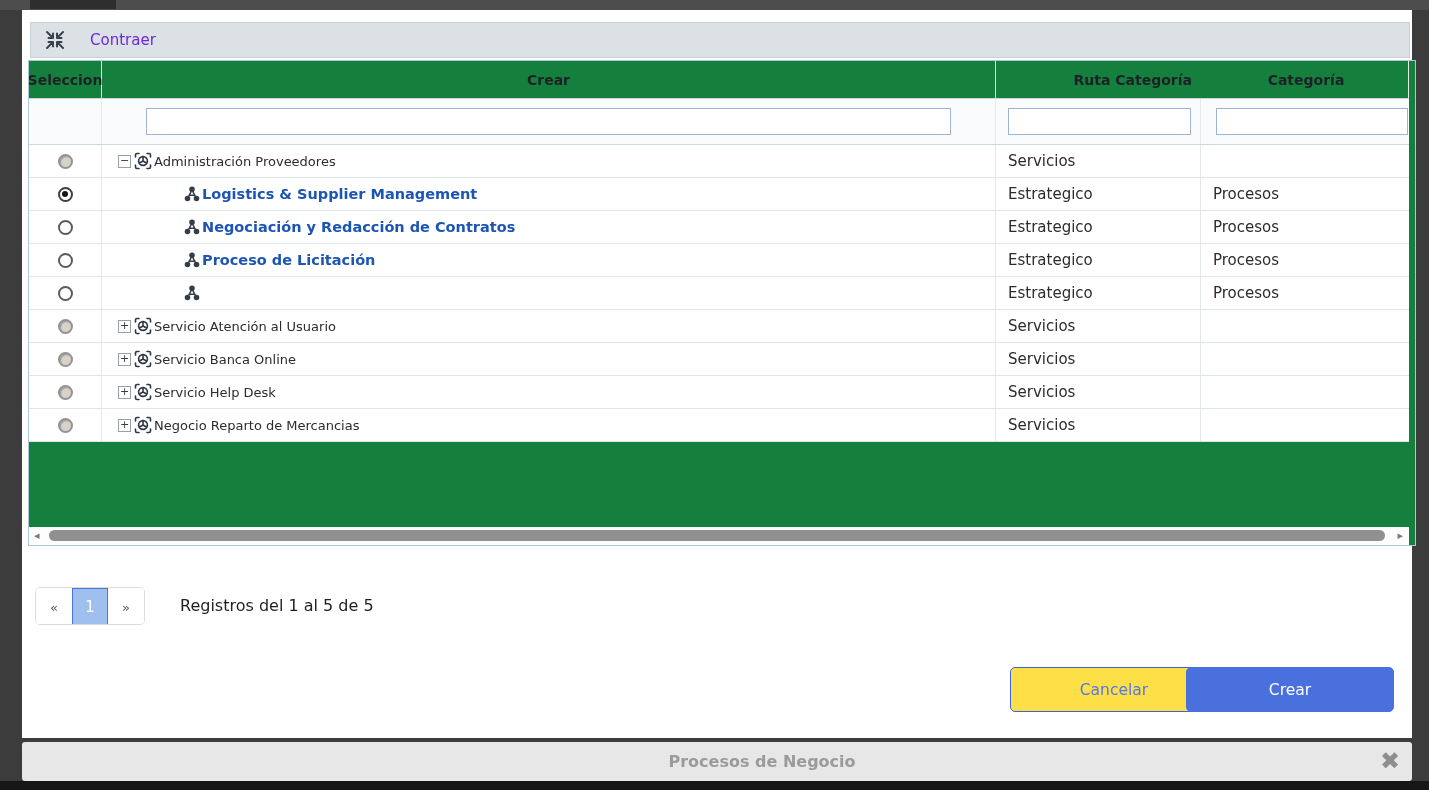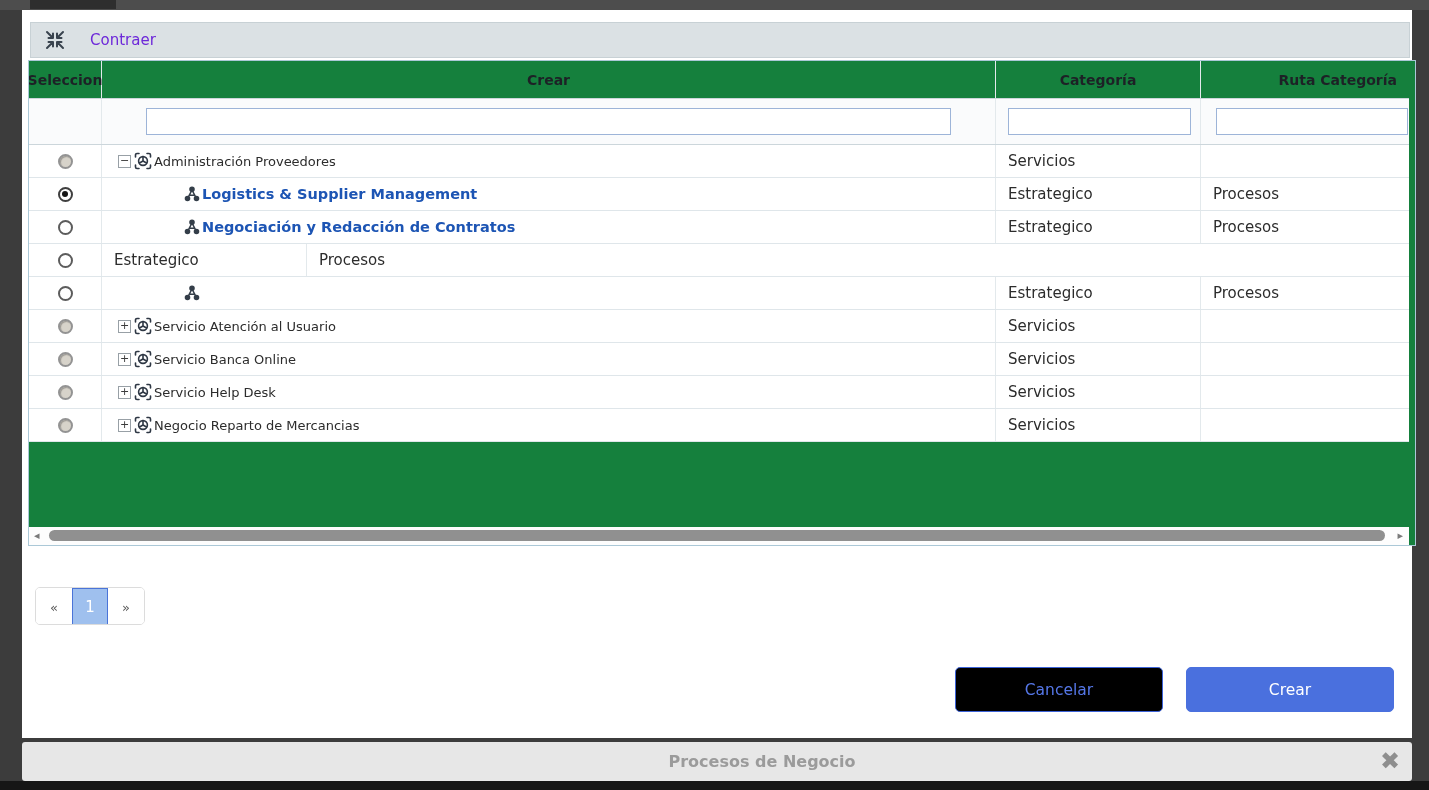--- a/index.html
+++ b/index.html
@@ -69,21 +69,21 @@
   .pbtn { width:36px; height:38px; display:flex; align-items:center; justify-content:center;
           font-size:13px; color:#5a5a5a; background:#fff; cursor:pointer; }
   .pcur { width:36px; height:38px; display:flex; align-items:center; justify-content:center;
           font-size:15px; color:#fff; background:#9fc0ee; border:1px solid #4a74d8; }
   .psum { position:absolute; left:158px; top:577px; height:38px; line-height:38px;
           font-size:16px; color:#1f1f1f; }
 
   .btn { position:absolute; top:657px; width:208px; height:45px; border-radius:5px;
          font-size:15.5px; display:flex; align-items:center; justify-content:center; cursor:pointer;
          font-family:inherit; }
-  .btn-cancel { left:933px; background:#000000; border:1px solid #3d63d8; color:#5577e8; }
+  .btn-cancel { left:988px; background:#fde047; border:1px solid #3d63d8; color:#5577e8; }
   .btn-create { left:1164px; background:#4a70de; border:1px solid #4a70de; color:#ffffff; }
 
   .footerbar { position:absolute; left:22px; top:742px; width:1390px; height:39px;
                background:#e7e7e7; border-radius:3px; }
   .footerbar .ftitle { width:100%; text-align:center; line-height:39px; font-weight:bold;
                        font-size:16px; color:#9b9b9b;margin-left:45px; }
   .footerbar .fclose { position:absolute; right:12px; top:0; line-height:39px; font-size:24px;
                        font-weight:bold; color:#8e8e8e; cursor:pointer; }
 
   svg { display:block; }
@@ -108,22 +108,22 @@
       </svg>
     </span>
     <span class="lbl">Contraer</span>
   </div>
 
   <div class="tablebox">
 
     <div class="trow hdr">
       <div class="cell c-sel">Seleccion</div>
       <div class="cell c-nom">Crear</div>
+      <div class="cell c-ruta">Ruta Categoría</div>
       <div class="cell c-cat">Categoría</div>
-      <div class="cell c-ruta">Ruta Categoría</div>
     </div>
 
     <div class="trow filter">
       <div class="cell c-sel"></div>
       <div class="cell c-nom">
           <input class="fi-nom" type="text" style="">
         </div>
       <div class="cell c-cat">
           <input class="fi-cat" type="text" style="">
         </div>
@@ -198,40 +198,54 @@
         <span class="childlbl">Negociación y Redacción de Contratos</span>
       </div>
       <div class="cell c-cat">Estrategico</div>
       <div class="cell c-ruta">Procesos</div>
     </div>
 
     <div class="trow drow">
       <div class="cell c-sel">
           <span class="radio r-off"></span>
         </div>
-      <div class="cell c-cat">Estrategico</div>
-      <div class="cell c-ruta">Procesos</div>
-    </div>
-
-    <div class="trow drow">
-      <div class="cell c-sel">
-          <span class="radio r-off"></span>
-        </div>
       <div class="cell c-nom">
         <span class="ind-c"></span>
         <span class="icw">
           <svg width="16" height="16" viewBox="0 0 16 16">
             <g stroke="#343e49" stroke-width="1.6" fill="#343e49" stroke-linejoin="round">
               <path d="M8 4 L3.8 12 M8 4 L12.2 12 M5 9.2 H11" fill="none"></path>
               <circle cx="8" cy="3.2" r="2"></circle>
                 <circle cx="3.5" cy="12.5" r="2"></circle>
                 <circle cx="12.5" cy="12.5" r="2"></circle>
             </g>
           </svg>
         </span>
+        <span class="childlbl">Proceso de Licitación</span>
+      </div>
+      <div class="cell c-cat">Estrategico</div>
+      <div class="cell c-ruta">Procesos</div>
+    </div>
+
+    <div class="trow drow">
+      <div class="cell c-sel">
+          <span class="radio r-off"></span>
+        </div>
+      <div class="cell c-nom">
+        <span class="ind-c"></span>
+        <span class="icw">
+          <svg width="16" height="16" viewBox="0 0 16 16">
+            <g stroke="#343e49" stroke-width="1.6" fill="#343e49" stroke-linejoin="round">
+              <path d="M8 4 L3.8 12 M8 4 L12.2 12 M5 9.2 H11" fill="none"></path>
+              <circle cx="8" cy="3.2" r="2"></circle>
+                <circle cx="3.5" cy="12.5" r="2"></circle>
+                <circle cx="12.5" cy="12.5" r="2"></circle>
+            </g>
+          </svg>
+        </span>
       </div>
       <div class="cell c-cat">Estrategico</div>
       <div class="cell c-ruta">Procesos</div>
     </div>
 
     <div class="trow drow">
       <div class="cell c-sel">
           <span class="radio r-dis"></span>
         </div>
       <div class="cell c-nom">
@@ -335,20 +349,21 @@
       <div class="hs-thumb"></div>
       <span class="hs-right">▸</span>
     </div>
   </div>
 
   <div class="pager">
     <div class="pbtn">«</div>
     <div class="pcur">1</div>
     <div class="pbtn">»</div>
   </div>
+  <div class="psum">Registros del 1 al 5 de 5</div>
 
   <button class="btn btn-cancel">Cancelar</button>
   <button class="btn btn-create">Crear</button>
 </div>
 
 <div class="footerbar">
   <div class="ftitle">Procesos de Negocio</div>
   <div class="fclose">✖</div>
 </div>
 

